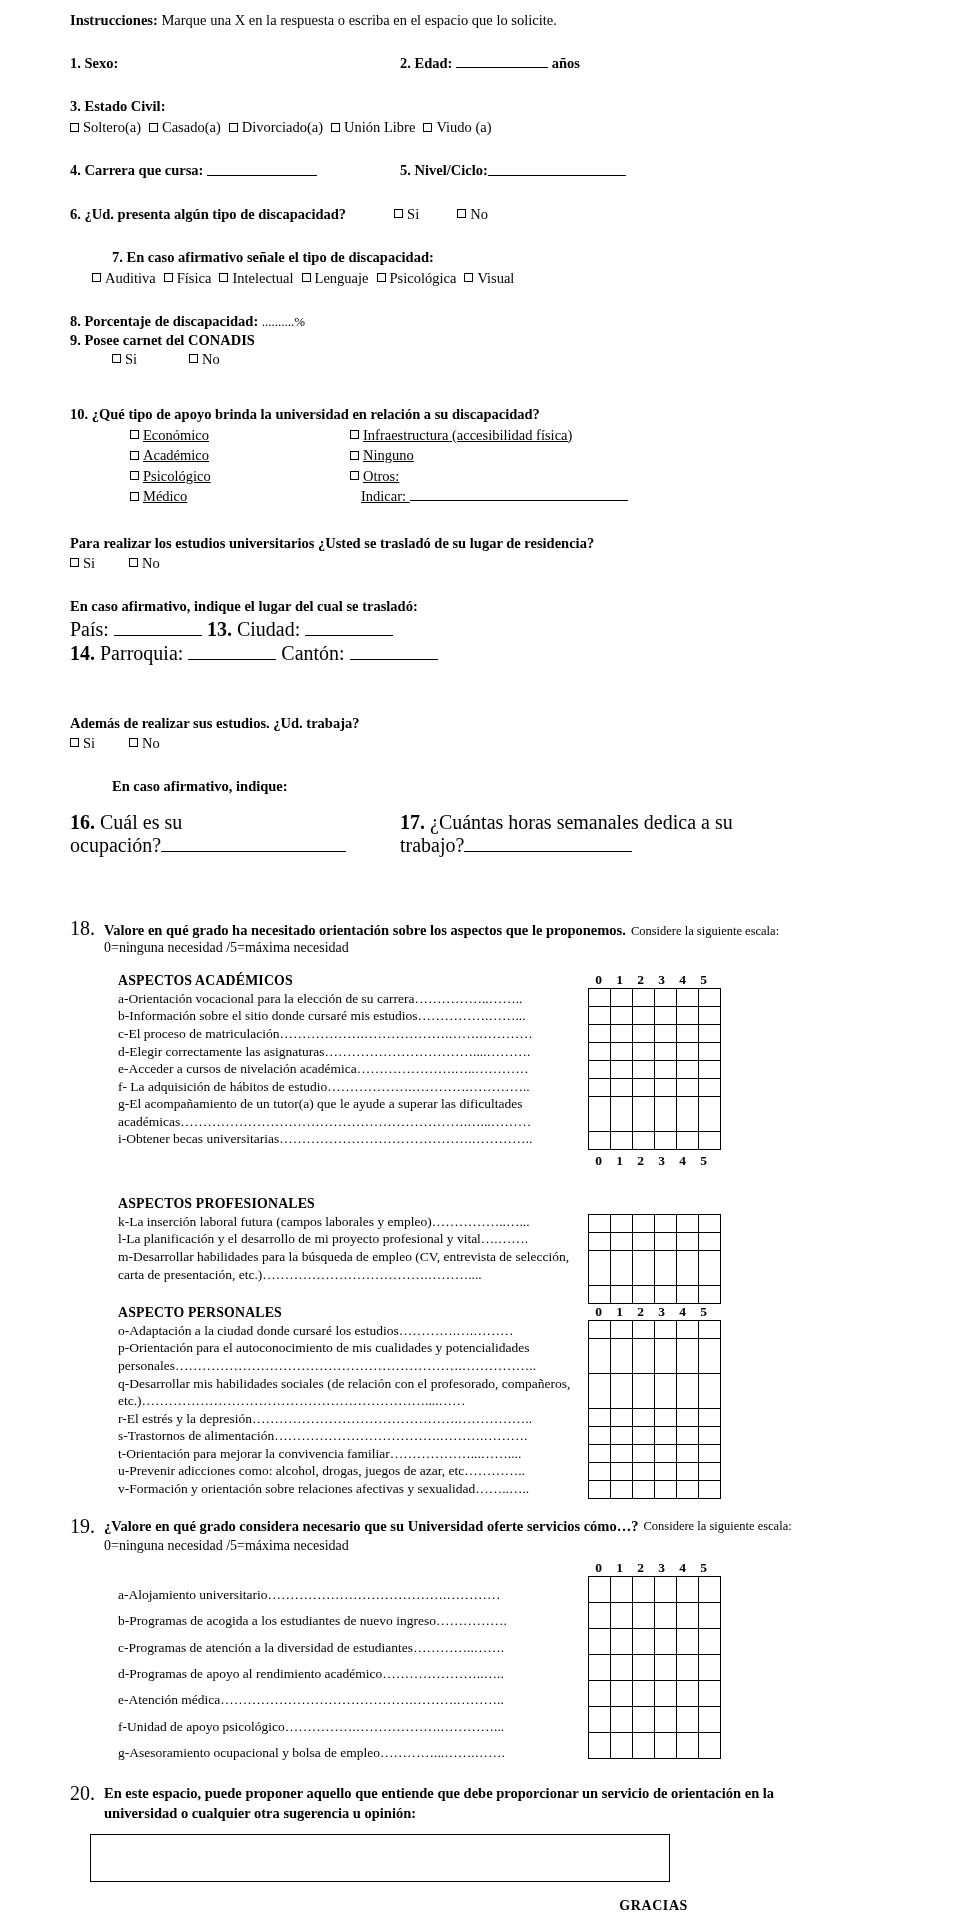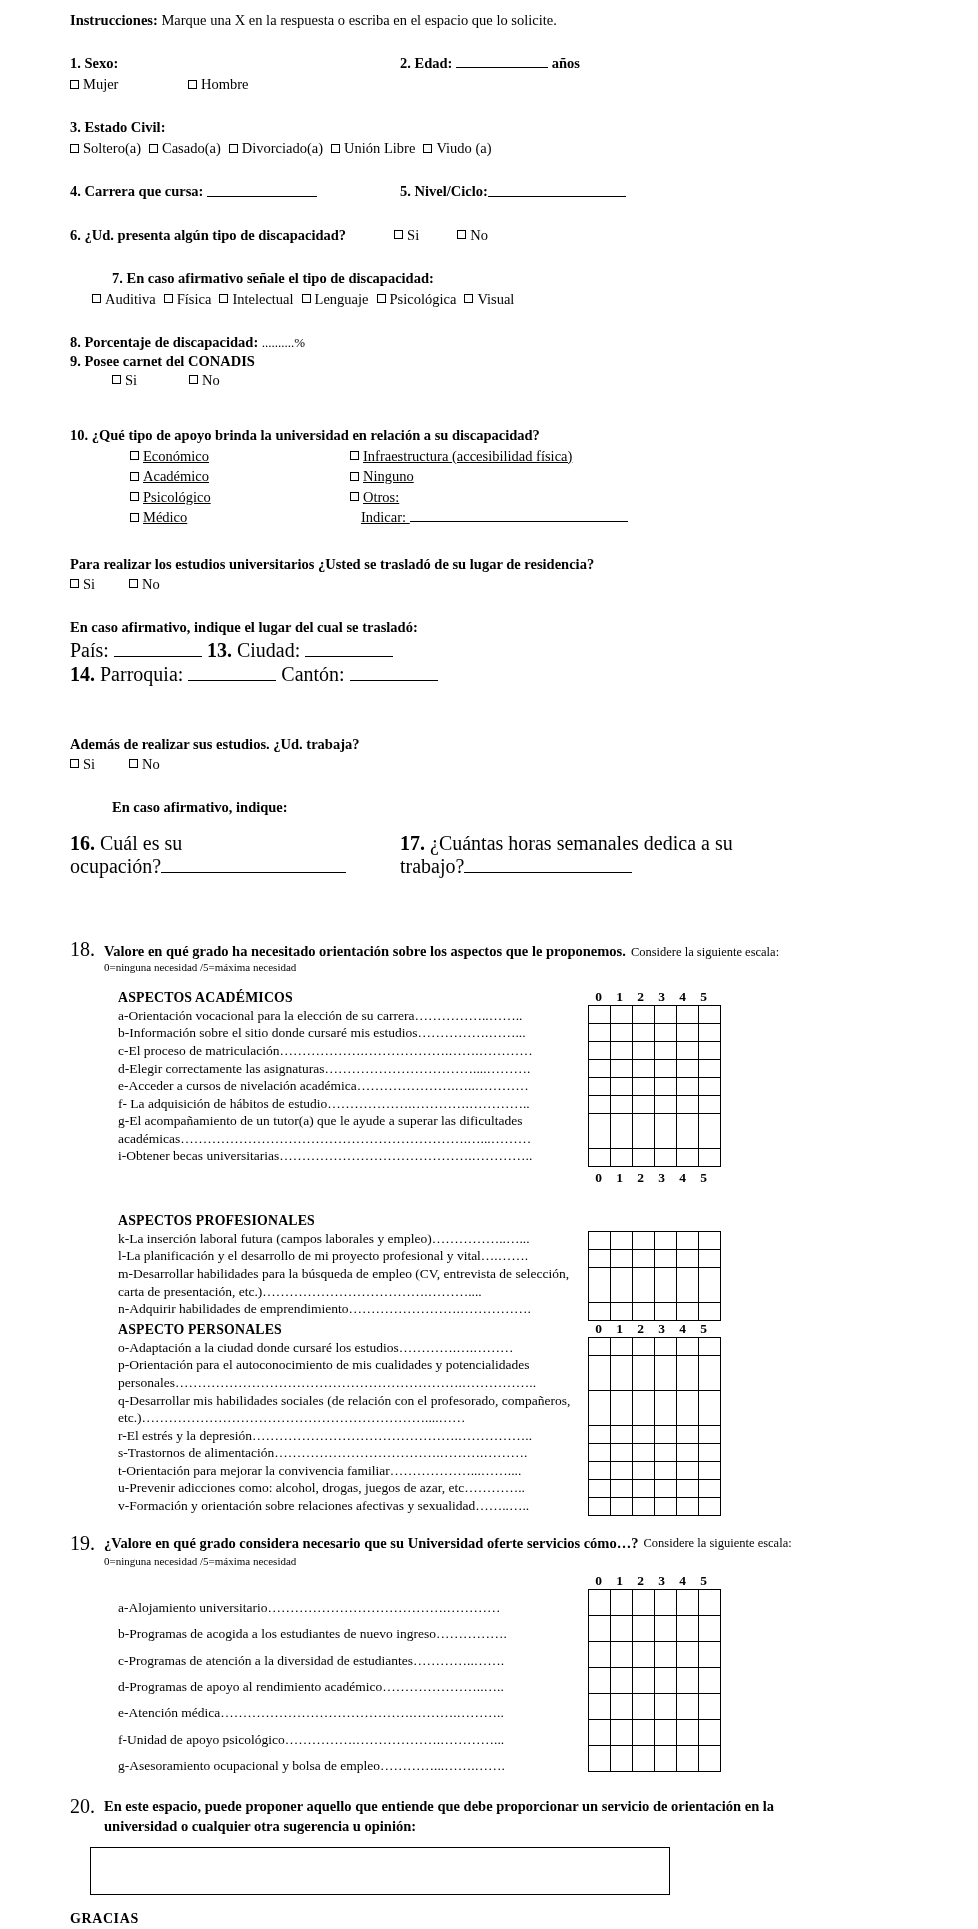--- a/index.html
+++ b/index.html
@@ -87,31 +87,31 @@
     font-weight: bold;
     font-size: 13.5px;
   }
   .hdr-nums span {
     width: 21px;
     text-align: center;
     display: inline-block;
   }
 
   .note-small { font-size: 12.5px; font-weight: normal; }
-  .scale-legend { font-size: 11px; }
+  .scale-legend { font-size: 14px; }
 
   .comment-box {
     border: 1px solid #000;
     height: 46px;
     width: 578px;
     margin-left: 20px;
     background: #fff;
   }
   .gracias {
-    text-align: left;
+    text-align: right;
     font-weight: bold;
     font-size: 14px;
     letter-spacing: 0.6px;
   }
   .indent1 { margin-left: 22px; }
   .indent2 { margin-left: 42px; }
   .indent3 { margin-left: 60px; text-decoration: underline; }
 </style>
 </head>
 <body>
@@ -126,28 +126,20 @@
   <div class="gap-lg"></div>
 
   <div class="two-col">
     <div>
       <div class="q">1. Sexo:</div>
     </div>
     <div class="q">
       <span>2. Edad:</span>
       <span class="blank" style="width:92px"></span>
       <span>años</span>
-    </div>
-  </div>
-  <div class="two-col" style="margin-top:3px">
-    <div style="width:118px">
-      <span class="opt"><span class="cb"></span><span>Mujer</span></span>
-    </div>
-    <div>
-      <span class="opt"><span class="cb"></span><span>Hombre</span></span>
     </div>
   </div>
 
   <div class="gap-lg"></div>
 
   <div class="q">3. Estado Civil:</div>
   <div class="block" style="margin-top:3px">
     <span class="opt"><span class="cb"></span><span>Soltero(a)</span></span>&nbsp;
     <span class="opt"><span class="cb"></span><span>Casado(a)</span></span>&nbsp;
     <span class="opt"><span class="cb"></span><span>Divorciado(a)</span></span>&nbsp;
@@ -398,21 +390,20 @@
   </div>
 
   <div class="gap-lg"></div>
 
   <div class="scale-row" style="margin-left:48px">
     <div class="items-col" style="width:470px">
       <div class="sec-head">ASPECTOS PROFESIONALES</div>
       <div class="item">k-La inserción laboral futura (campos laborales y empleo)……………..…...</div>
       <div class="item">l-La planificación y el desarrollo de mi proyecto profesional y vital….…….</div>
       <div class="item wrap">m-Desarrollar habilidades para la búsqueda de empleo (CV, entrevista de selección, carta de presentación, etc.)……………………………….………....</div>
-      <div class="item">n-Adquirir habilidades de emprendimiento…………………….…………….</div>
     </div>
     <div style="padding-top:19px">
       <table class="grid">
         <tbody>
               <tr>
                 <td style="height:17px"></td>
                 <td></td>
                 <td></td>
                 <td></td>
                 <td></td>

